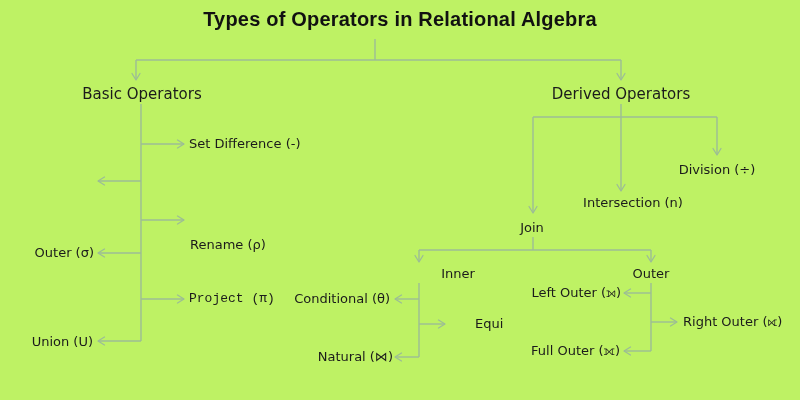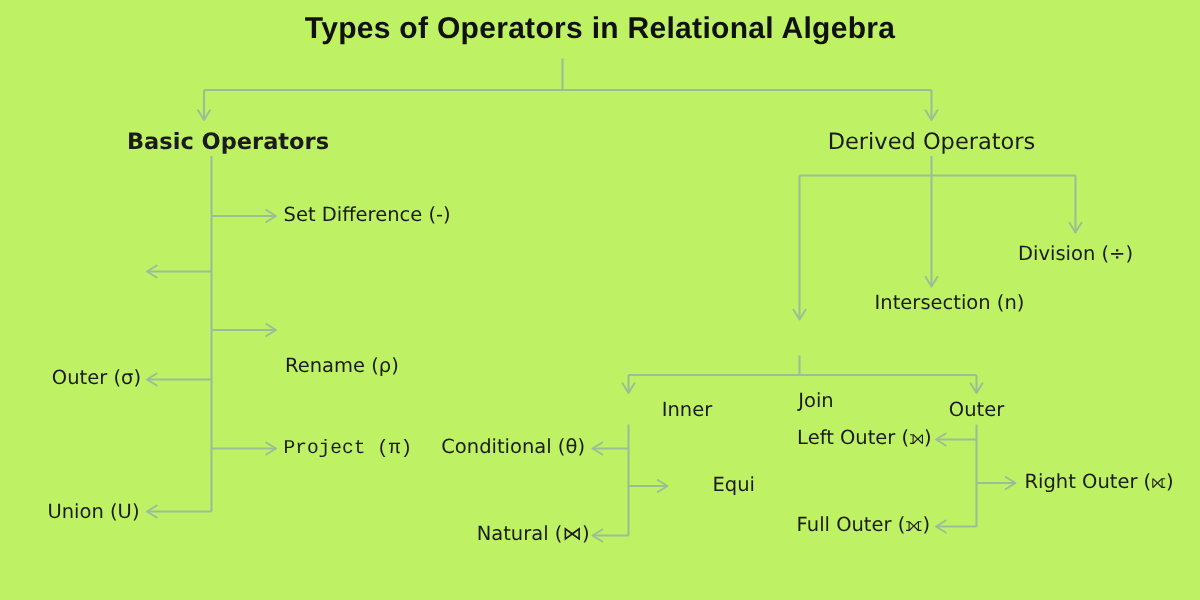--- a/index.html
+++ b/index.html
@@ -83,32 +83,32 @@
 
       <path d="M651 283 V351"></path>
       <path d="M651 293 H624" marker-end="url(#ar)"></path>
       <path d="M651 322 H677" marker-end="url(#ar)"></path>
       <path d="M651 351 H624" marker-end="url(#ar)"></path>
     </g>
   </svg>
 
   <div class="title">Types of Operators in Relational Algebra</div>
 
-  <div class="hdr" style="left:152px; top:84px;font-weight:bold;">Basic Operators</div>
+  <div class="hdr" style="left:142px; top:84px;">Basic Operators</div>
   <div class="hdr" style="left:621px; top:84px;">Derived Operators</div>
 
   <div class="lbl rightward" style="left:189px; top:135px;">Set Difference (-)</div>
   <div class="lbl rightward" style="left:190px; top:211px;margin-top:25px;">Rename (ρ)</div>
   <div class="lbl leftward" style="right:706px; top:244px;">Outer (σ)</div>
   <div class="lbl rightward" style="left:189px; top:290px;font-family:Liberation Mono, monospace;">Project (π)</div>
   <div class="lbl leftward" style="right:707px; top:333px;">Union (U)</div>
 
   <div class="lbl center" style="left:717px; top:161px;">Division (÷)</div>
   <div class="lbl center" style="left:633px; top:194px;">Intersection (n)</div>
-  <div class="lbl center" style="left:544px; top:219px;margin-top:40px;">Join</div>
+  <div class="lbl center" style="left:532px; top:219px;">Join</div>
 
   <div class="lbl center" style="left:422px; top:265px;margin-left:36px;">Inner</div>
   <div class="lbl center" style="left:651px; top:265px;">Outer</div>
 
   <div class="lbl leftward" style="right:410px; top:290px;">Conditional (θ)</div>
   <div class="lbl rightward" style="left:450px; top:315px;margin-left:25px;">Equi</div>
   <div class="lbl leftward" style="right:407px; top:348px;">Natural (⋈)</div>
 
   <div class="lbl leftward" style="right:179px; top:284px;">Left Outer (⟕)</div>
   <div class="lbl rightward" style="left:683px; top:313px;">Right Outer (⟖)</div>

